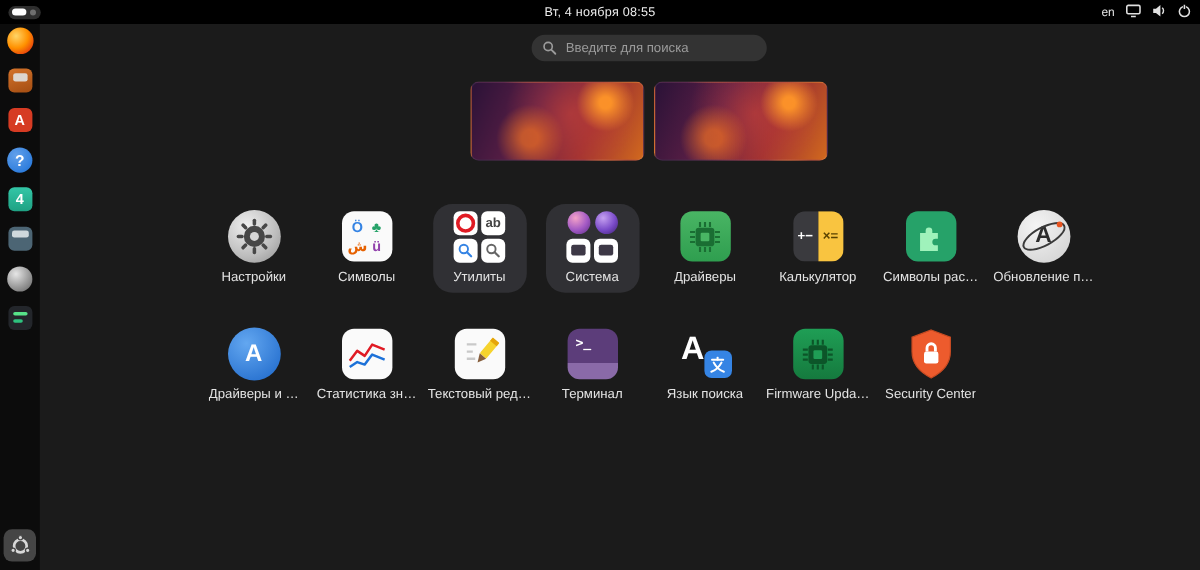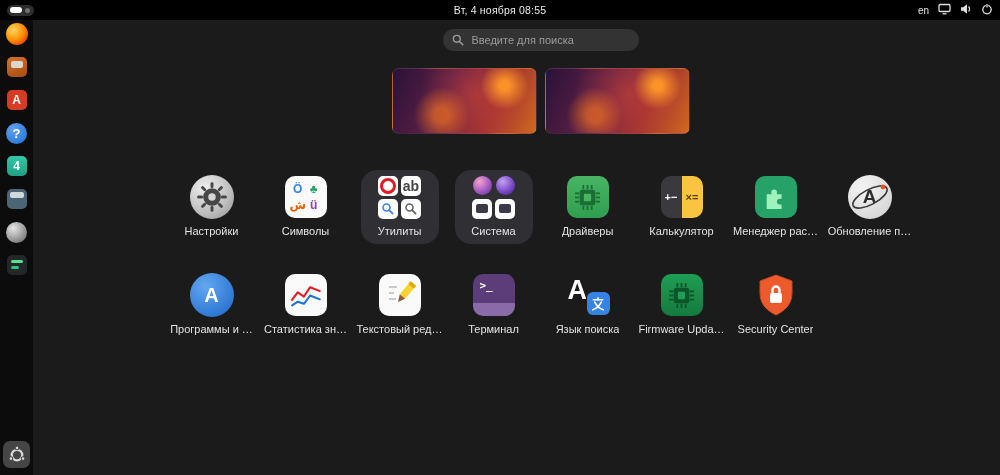--- a/index.html
+++ b/index.html
@@ -71,21 +71,21 @@
   .ic-settings{background:radial-gradient(circle at 35% 30%,#efefef,#bdbdbd 60%,#8f8f8f);
       display:flex;align-items:center;justify-content:center;}
   
   .ic-chars{background:#fafafa;display:grid;grid-template-columns:1fr 1fr;place-items:center;
       padding:5px;box-sizing:border-box;font-size:12px;font-weight:bold;}
   .ic-chars span:nth-child(1){color:#3584e4;} .ic-chars span:nth-child(2){color:#26a269;}
   .ic-chars span:nth-child(3){color:#e66100;} .ic-chars span:nth-child(4){color:#9141ac;}
   
   .mini-grid{display:grid;grid-template-columns:20px 20px;gap:3px;}
   .mini{width:20px;height:20px;border-radius:5px;background:#fff;display:flex;align-items:center;justify-content:center;
-      font-size:14px;font-weight:bold;color:#444;}
+      font-size:11px;font-weight:bold;color:#444;}
   .mini.plain{background:transparent;}
   .ring{width:10px;height:10px;border:3px solid #e01b24;border-radius:50%;}
   .orb-a{width:19px;height:19px;border-radius:50%;background:radial-gradient(circle at 35% 30%,#f4a2c8,#a259c4 55%,#5a2d82);}
   .orb-b{width:19px;height:19px;border-radius:50%;background:radial-gradient(circle at 35% 30%,#c5a0f0,#7a4bc9 55%,#3c1f6e);}
   .mini-screen{width:12px;height:9px;background:#3d3846;border-radius:2px;}
   
   .ic-drivers{background:linear-gradient(#49b564,#2f9e4f);display:flex;align-items:center;justify-content:center;}
   .ic-firmware{background:linear-gradient(#1f9e55,#157a3e);display:flex;align-items:center;justify-content:center;}
   
   .ic-calc{overflow:hidden;display:flex;}
@@ -319,21 +319,21 @@
     </div>
 
     <div class="app">
       <div class="icon-area">
           <div class="tile ic-ext">
         <svg width="26" height="26" viewBox="0 0 28 28">
           <path d="M4 11 h5 v-2 a3 3 0 1 1 6 0 v2 h5 v5 h-2 a3 3 0 1 0 0 6 h2 v5 H4 z" fill="#9ff2bb"></path>
         </svg>
       </div>
         </div>
-      <div class="app-label">Менеджер рас…</div>
+      <div class="app-label">Символы рас…</div>
     </div>
 
     <div class="app">
       <div class="icon-area">
           <div class="circle44 ic-upd">
         <span>A</span>
         <svg width="44" height="44" viewBox="0 0 44 44">
           <ellipse cx="22" cy="22" rx="19" ry="7.5" fill="none" stroke="#3a3a3a" stroke-width="1.6" transform="rotate(-28 22 22)"></ellipse>
           <circle cx="35" cy="12" r="2.4" fill="#e95420"></circle>
         </svg>
@@ -342,21 +342,21 @@
       <div class="app-label">Обновление п…</div>
     </div>
 
 
     <div class="app">
       <div class="icon-area">
           <div class="circle44 ic-appc">
         <span>A</span>
       </div>
         </div>
-      <div class="app-label">Программы и …</div>
+      <div class="app-label">Драйверы и …</div>
     </div>
 
     <div class="app">
       <div class="icon-area">
           <div class="tile ic-usage">
         <svg width="32" height="27" viewBox="0 0 30 26">
           <polyline points="1,18 7,10 13,14 19,5 29,9" fill="none" stroke="#e01b24" stroke-width="2" stroke-linejoin="round"></polyline>
           <polyline points="1,23 7,19 13,21 19,13 29,17" fill="none" stroke="#1c71d8" stroke-width="2" stroke-linejoin="round"></polyline>
         </svg>
       </div>

